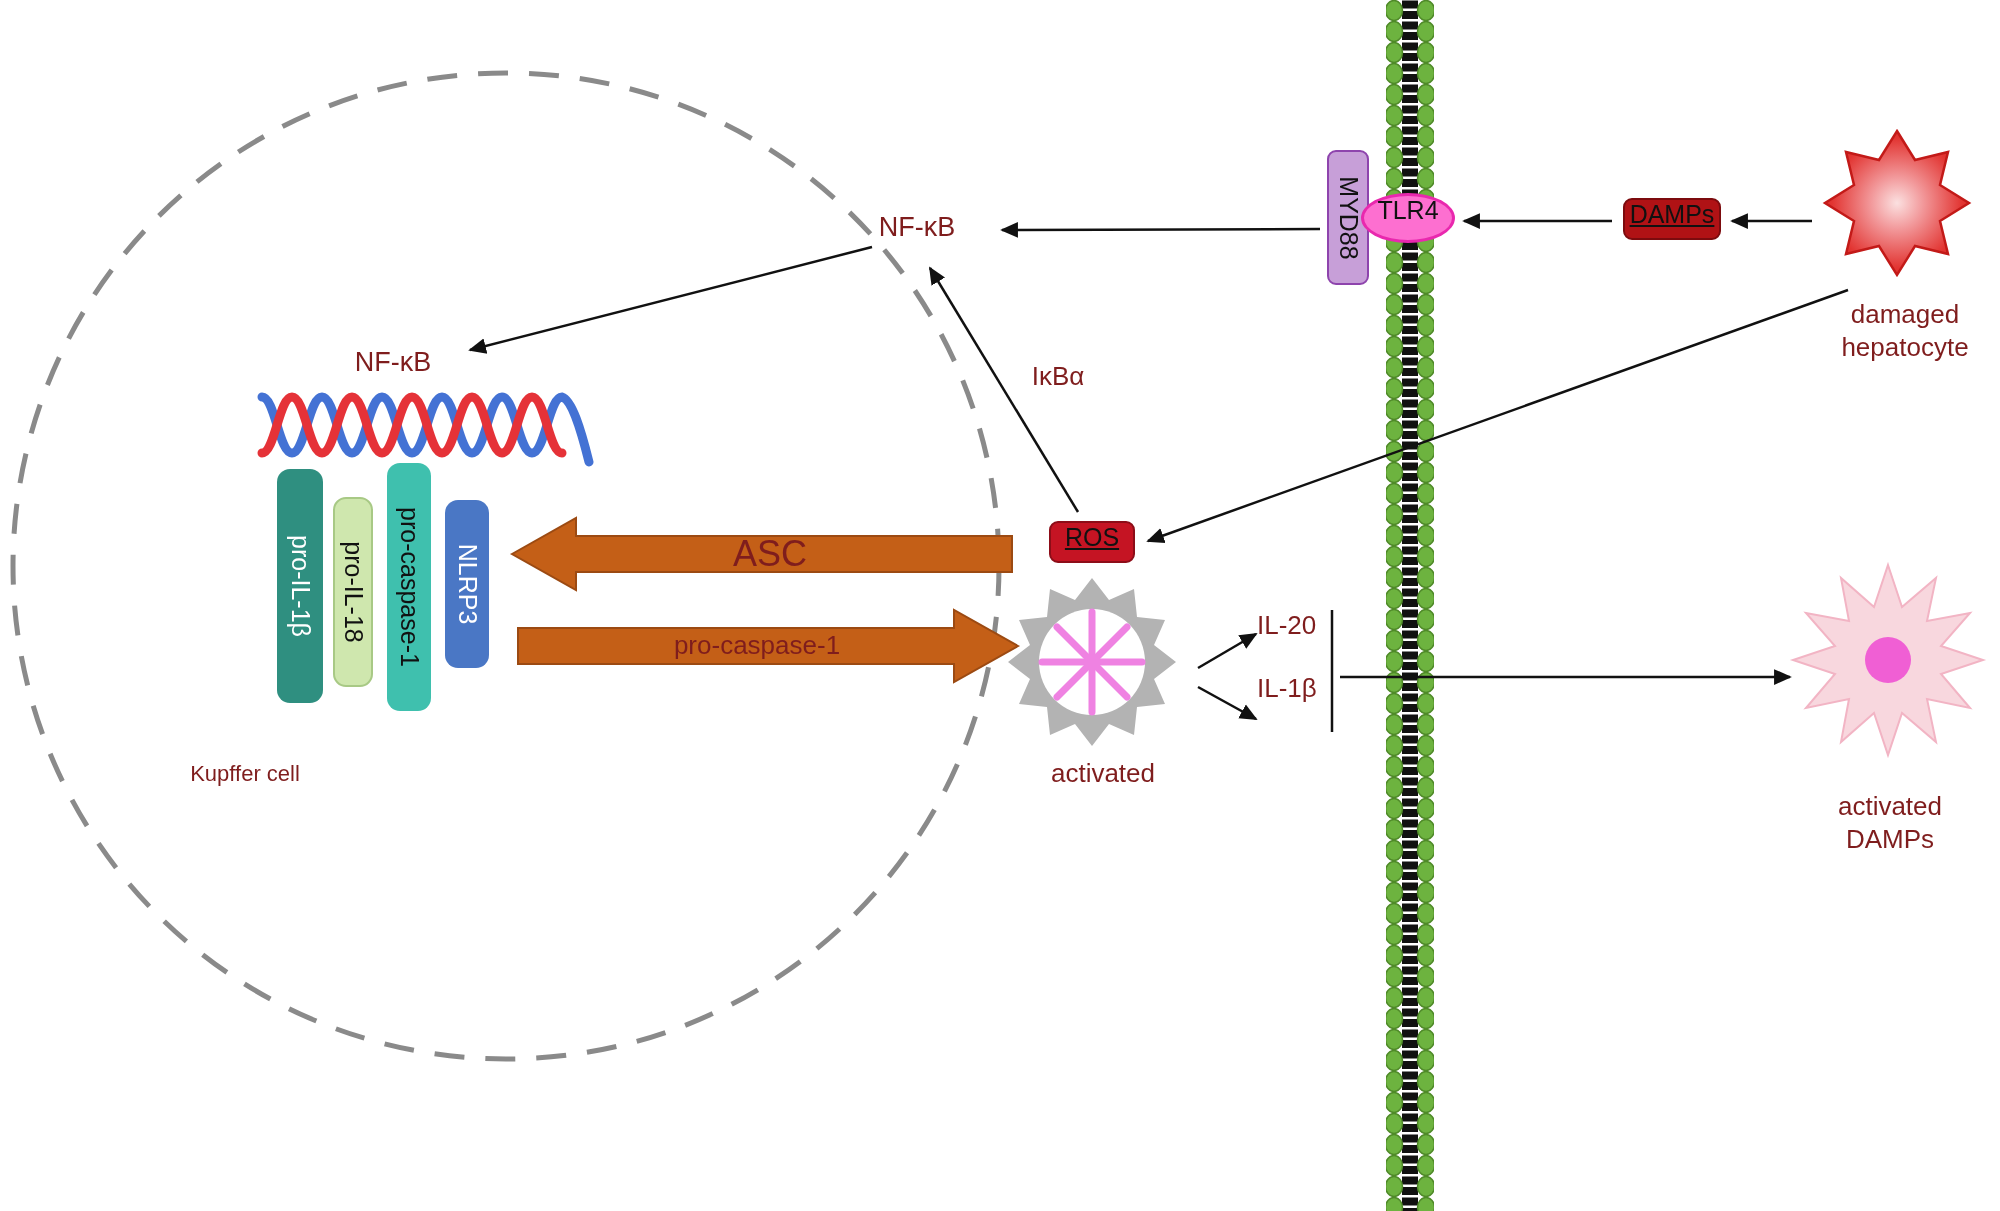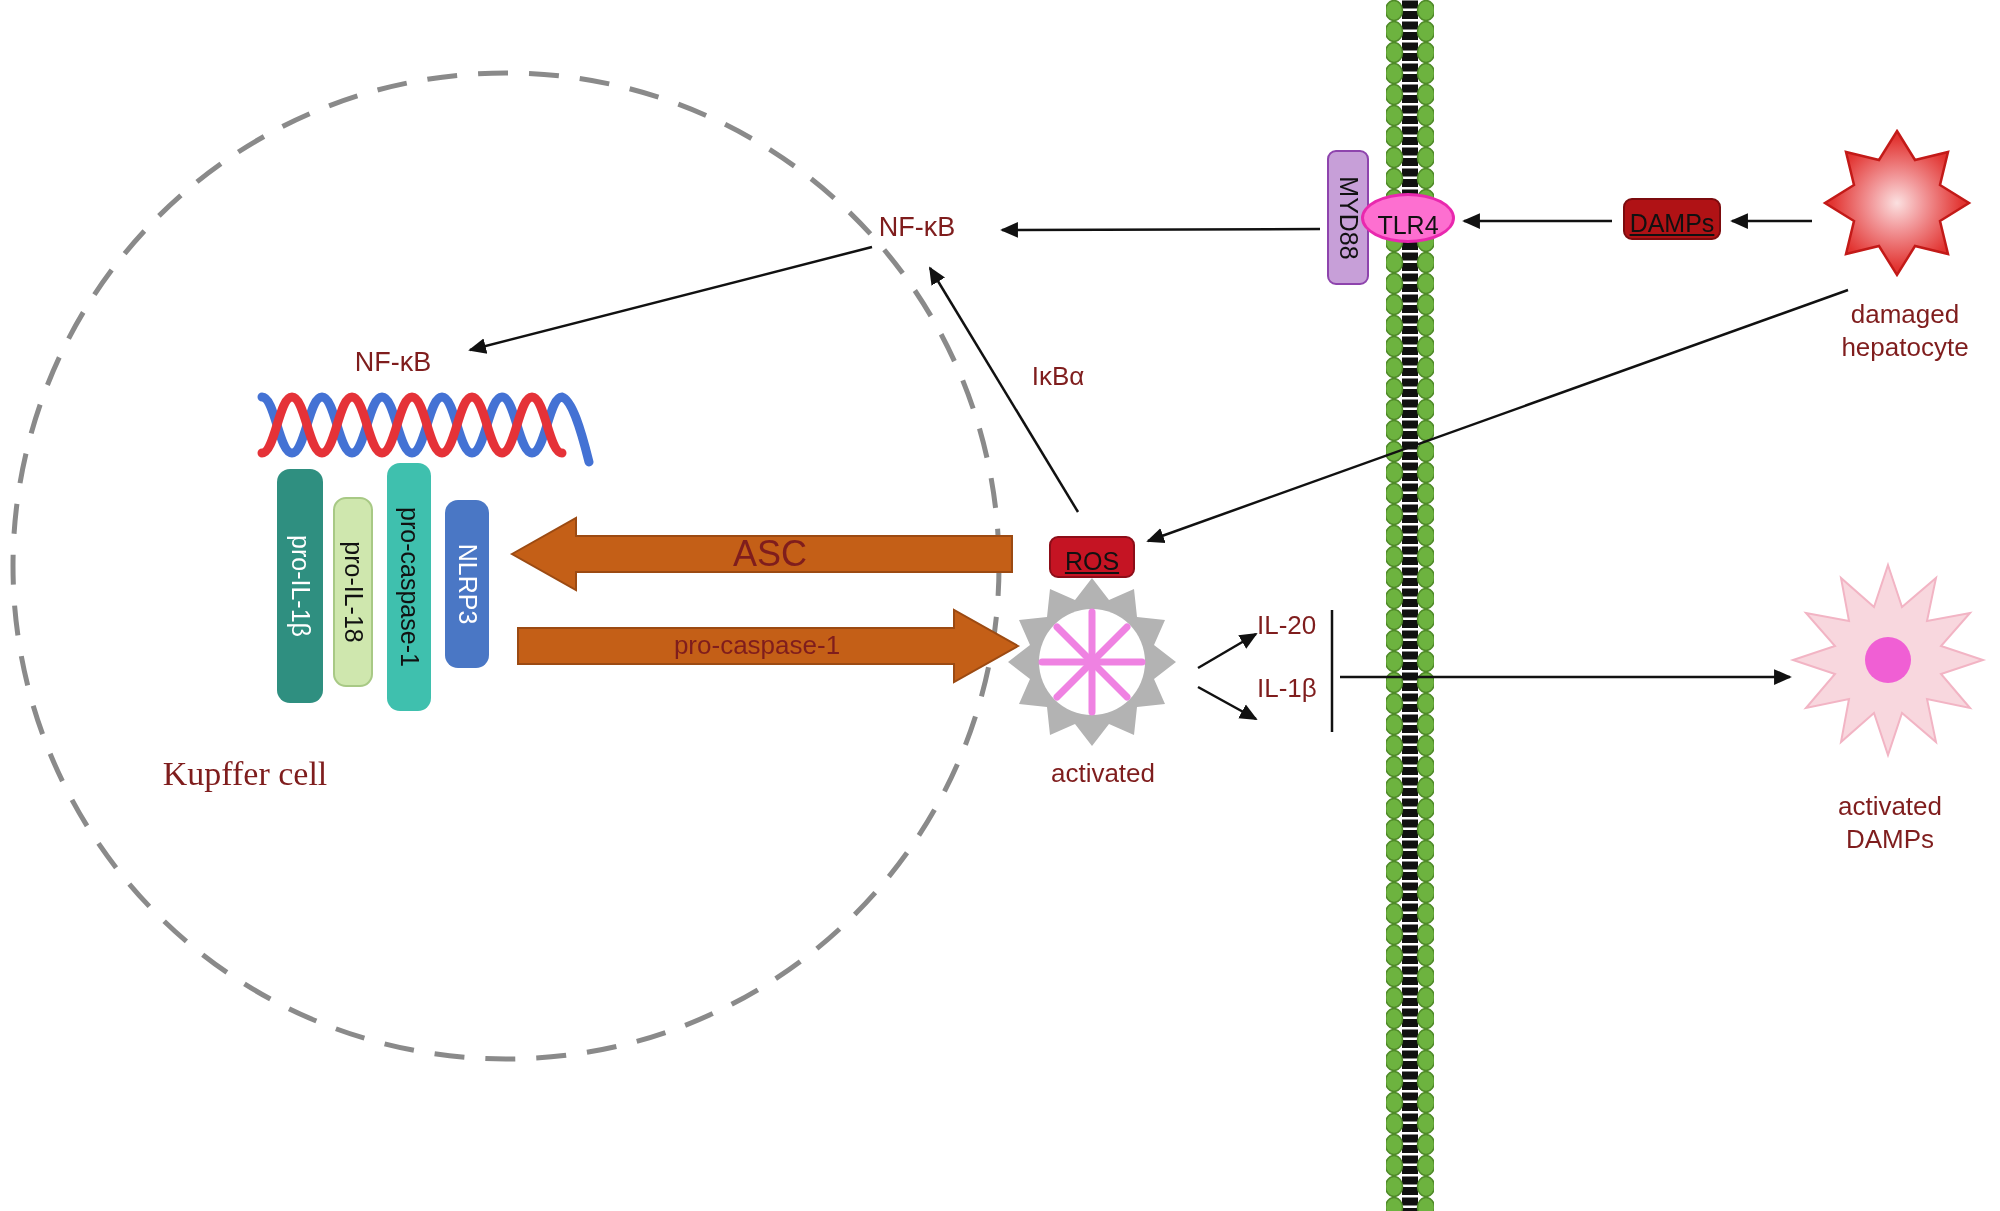--- a/index.html
+++ b/index.html
@@ -2,33 +2,33 @@
 <html style="--dashed_circle: #8a8a8a; --arrow_black: #111111; --membrane_green: #6db33f; --membrane_green_dark: #4f8a28; --membrane_tail: #111111; --myd88_fill: #c79fd8; --myd88_border: #8e44ad; --tlr4_fill: #fd6fd0; --tlr4_border: #e928ae; --damps_fill: #b01215; --damps_border: #7c0b0e; --ros_fill: #c51423; --ros_border: #8d0d18; --hepatocyte_edge: #d42321; --hepatocyte_stroke: #c31a18; --dna_red: #e53238; --dna_blue: #4472d4; --pro_il1b_fill: #2f8f80; --pro_il18_fill: #cfe7ae; --pro_il18_border: #a8c985; --pro_caspase1_fill: #3fc0ae; --nlrp3_fill: #4a77c5; --orange_arrow: #c45f17; --orange_arrow_border: #9c4a12; --inflammasome_gray: #b3b3b3; --inflammasome_spoke: #ef82e2; --hsc_fill: #f8d7de; --hsc_border: #f2b4c4; --hsc_center: #f05fd4;"><head>
 <meta charset="utf-8">
 <style>
   * { margin:0; padding:0; box-sizing:border-box; }
   html,body { background:#ffffff; }
   body { font-family:"Liberation Sans","DejaVu Sans",sans-serif; }
   .canvas { position:relative; width:2000px; height:1211px; background:#fff; overflow:hidden; }
   .canvas > svg { position:absolute; left:0; top:0; }
   .lbl { position:absolute; color:#7f1d1d; font-size:26px; line-height:33px; }
   .center { text-align:center; }
-  .big { font-size:34px;font-family:Liberation Serif, serif; }
-  .node { position:absolute; display:flex; align-items:flex-end; justify-content:center;
+  .big { font-size:22px; }
+  .node { position:absolute; display:flex; align-items:flex-start; justify-content:center;
           font-size:25px; color:#111; }
   .rbox { border-radius:9px;text-decoration:underline; }
   .vnode { position:absolute; border-radius:13px; }
   .vnode > span { position:absolute; left:50%; top:50%;
                   transform:translate(-50%,-50%) rotate(90deg);
                   white-space:nowrap; font-size:25px; color:#111; }
   .vnode.whitetext > span { color:#ffffff; }
   #myd88 { background:var(--myd88_fill); border:2px solid var(--myd88_border); border-radius:9px; }
   #tlr4  { background:var(--tlr4_fill); border:3px solid var(--tlr4_border); border-radius:50%; }
   #damps { background:var(--damps_fill); border:2px solid var(--damps_border); }
-  #ros   { background:var(--ros_fill); border:2px solid var(--ros_border);margin-top:15px; }
+  #ros   { background:var(--ros_fill); border:2px solid var(--ros_border); }
   #box-proil1b { background:var(--pro_il1b_fill); }
   #box-proil18 { background:var(--pro_il18_fill); border:2px solid var(--pro_il18_border); }
   #box-procasp { background:var(--pro_caspase1_fill); }
   #box-nlrp3   { background:var(--nlrp3_fill); }
 </style>
 </head>
 <body>
 
 <div class="canvas">
 

